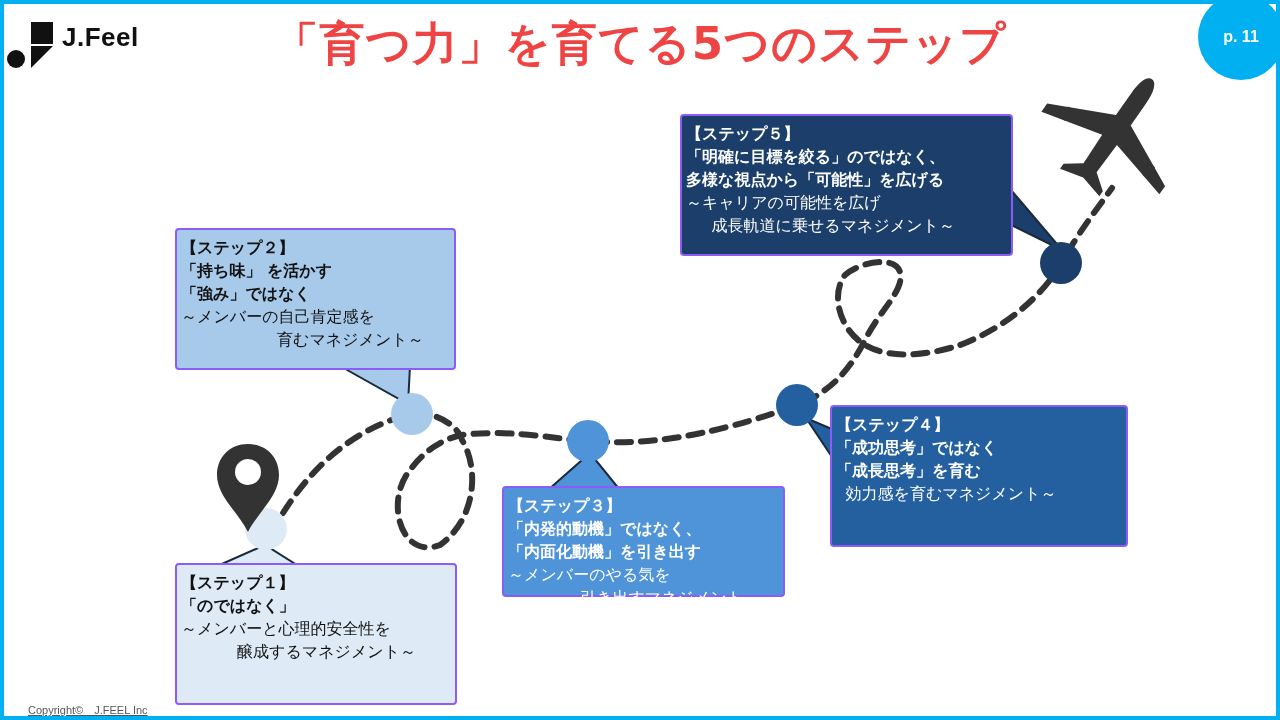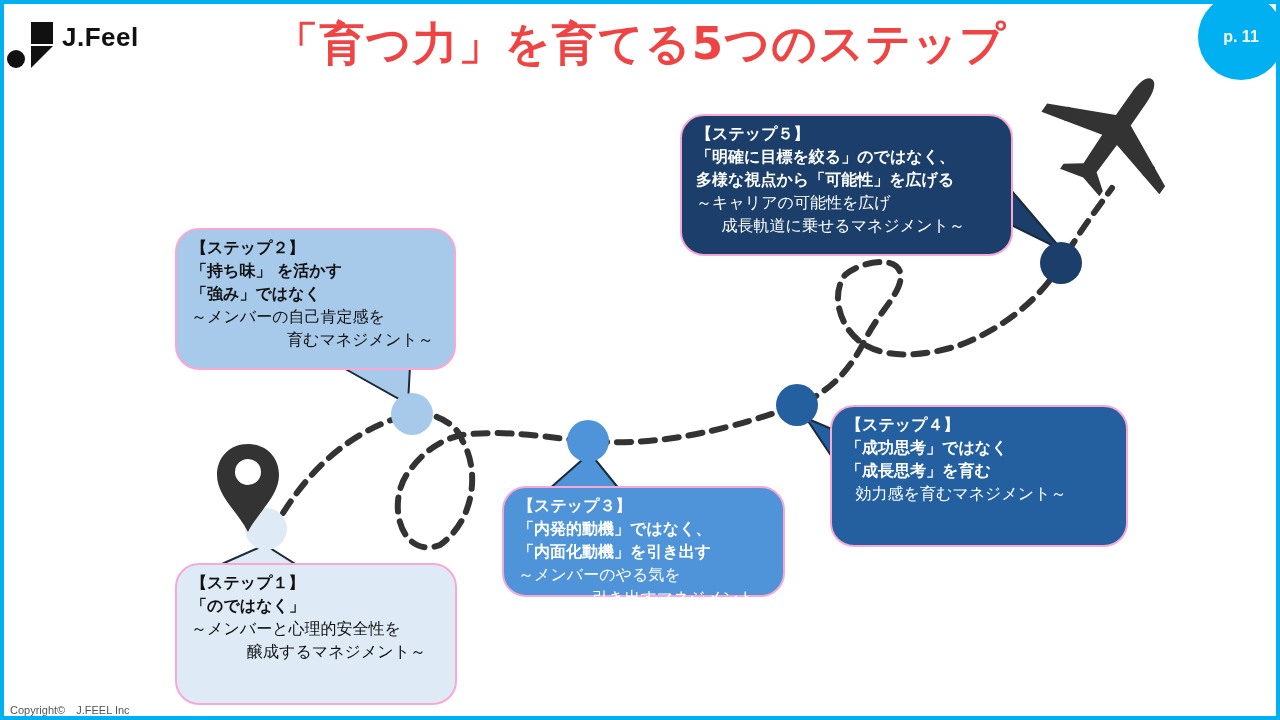--- a/index.html
+++ b/index.html
@@ -2,34 +2,34 @@
 <html><head>
 <meta charset="utf-8">
 <style>
   html, body { margin: 0; padding: 0; }
   body { width: 1280px; height: 720px; position: relative; overflow: hidden; background: #ffffff; font-family: "DejaVu Sans", sans-serif; }
   .frame { position: absolute; left: 0; top: 0; width: 1280px; height: 720px; box-sizing: border-box; border: 4px solid #00b0f0; }
   .logo { position: absolute; left: 4px; top: 20px; width: 150px; height: 52px; }
   .logo-text { position: absolute; left: 58px; top: 2px; font-family: "Liberation Sans", sans-serif; font-weight: bold; font-size: 26px; color: #111; letter-spacing: 0.5px; }
   .title { position: absolute; left: 0; width: 1280px; top: 14px; text-align: center; font-family: "DejaVu Sans", sans-serif; font-weight: bold; font-size: 45px; color: #ef4444; letter-spacing: 1px; }
   .page-badge { position: absolute; left: 1198px; top: -6px; width: 86px; height: 86px; border-radius: 50%; background: #00b0f0; color: #fff; font-family: "Liberation Sans", sans-serif; font-weight: bold; font-size: 16px; display: flex; align-items: center; justify-content: center; }
-  .copyright { position: absolute; left: 10px; top: 703px; font-family: "Liberation Sans", sans-serif; font-size: 11px; color: #555; }
+  .copyright { position: absolute; left: 28px; top: 703px; font-family: "Liberation Sans", sans-serif; font-size: 11px; color: #555; text-decoration: underline; }
   svg.canvas { position: absolute; left: 0; top: 0; }
-  .bubble { position: absolute; box-sizing: border-box; border: 2px solid #f9a8d4; border-radius: 24px; padding: 6px 12px 6px 14px; font-family: "DejaVu Sans", sans-serif; font-size: 16px; line-height: 23px; }
+  .bubble { position: absolute; box-sizing: border-box; border: 2px solid #8b5cf6; border-radius: 4px; padding: 6px 12px 6px 4px; font-family: "DejaVu Sans", sans-serif; font-size: 16px; line-height: 23px; }
   .bubble .head { font-weight: bold; }
   .bubble .sub { font-weight: normal; }
   .bubble .indent { padding-left: 4.8em; }
   .b1 { left: 175px; top: 563px; width: 282px; height: 142px; background: #deebf7; color: #111; }
   .b2 { left: 175px; top: 228px; width: 281px; height: 142px; background: #a7c9ea; color: #111; }
   .b3 { left: 502px; top: 486px; width: 283px; height: 111px; background: #4f93d9; color: #fff; }
   .b4 { left: 830px; top: 405px; width: 298px; height: 142px; background: #2460a0; color: #fff; }
   .b5 { left: 680px; top: 114px; width: 333px; height: 142px; background: #1b3f6a; color: #fff; }
   .b1 .indent { padding-left: 3.5em; }
   .b2 .indent { padding-left: 6em; }
-  .b3 .indent { padding-left: 4.5em; text-align: right; }
+  .b3 .indent { padding-left: 4.5em; }
   .b4 .indent { padding-left: 0.6em; }
   .b5 .indent { padding-left: 1.6em; }
 </style>
 </head>
 <body>
 
 <div class="frame"></div>
 
 <svg class="canvas" width="1280" height="720">
 

